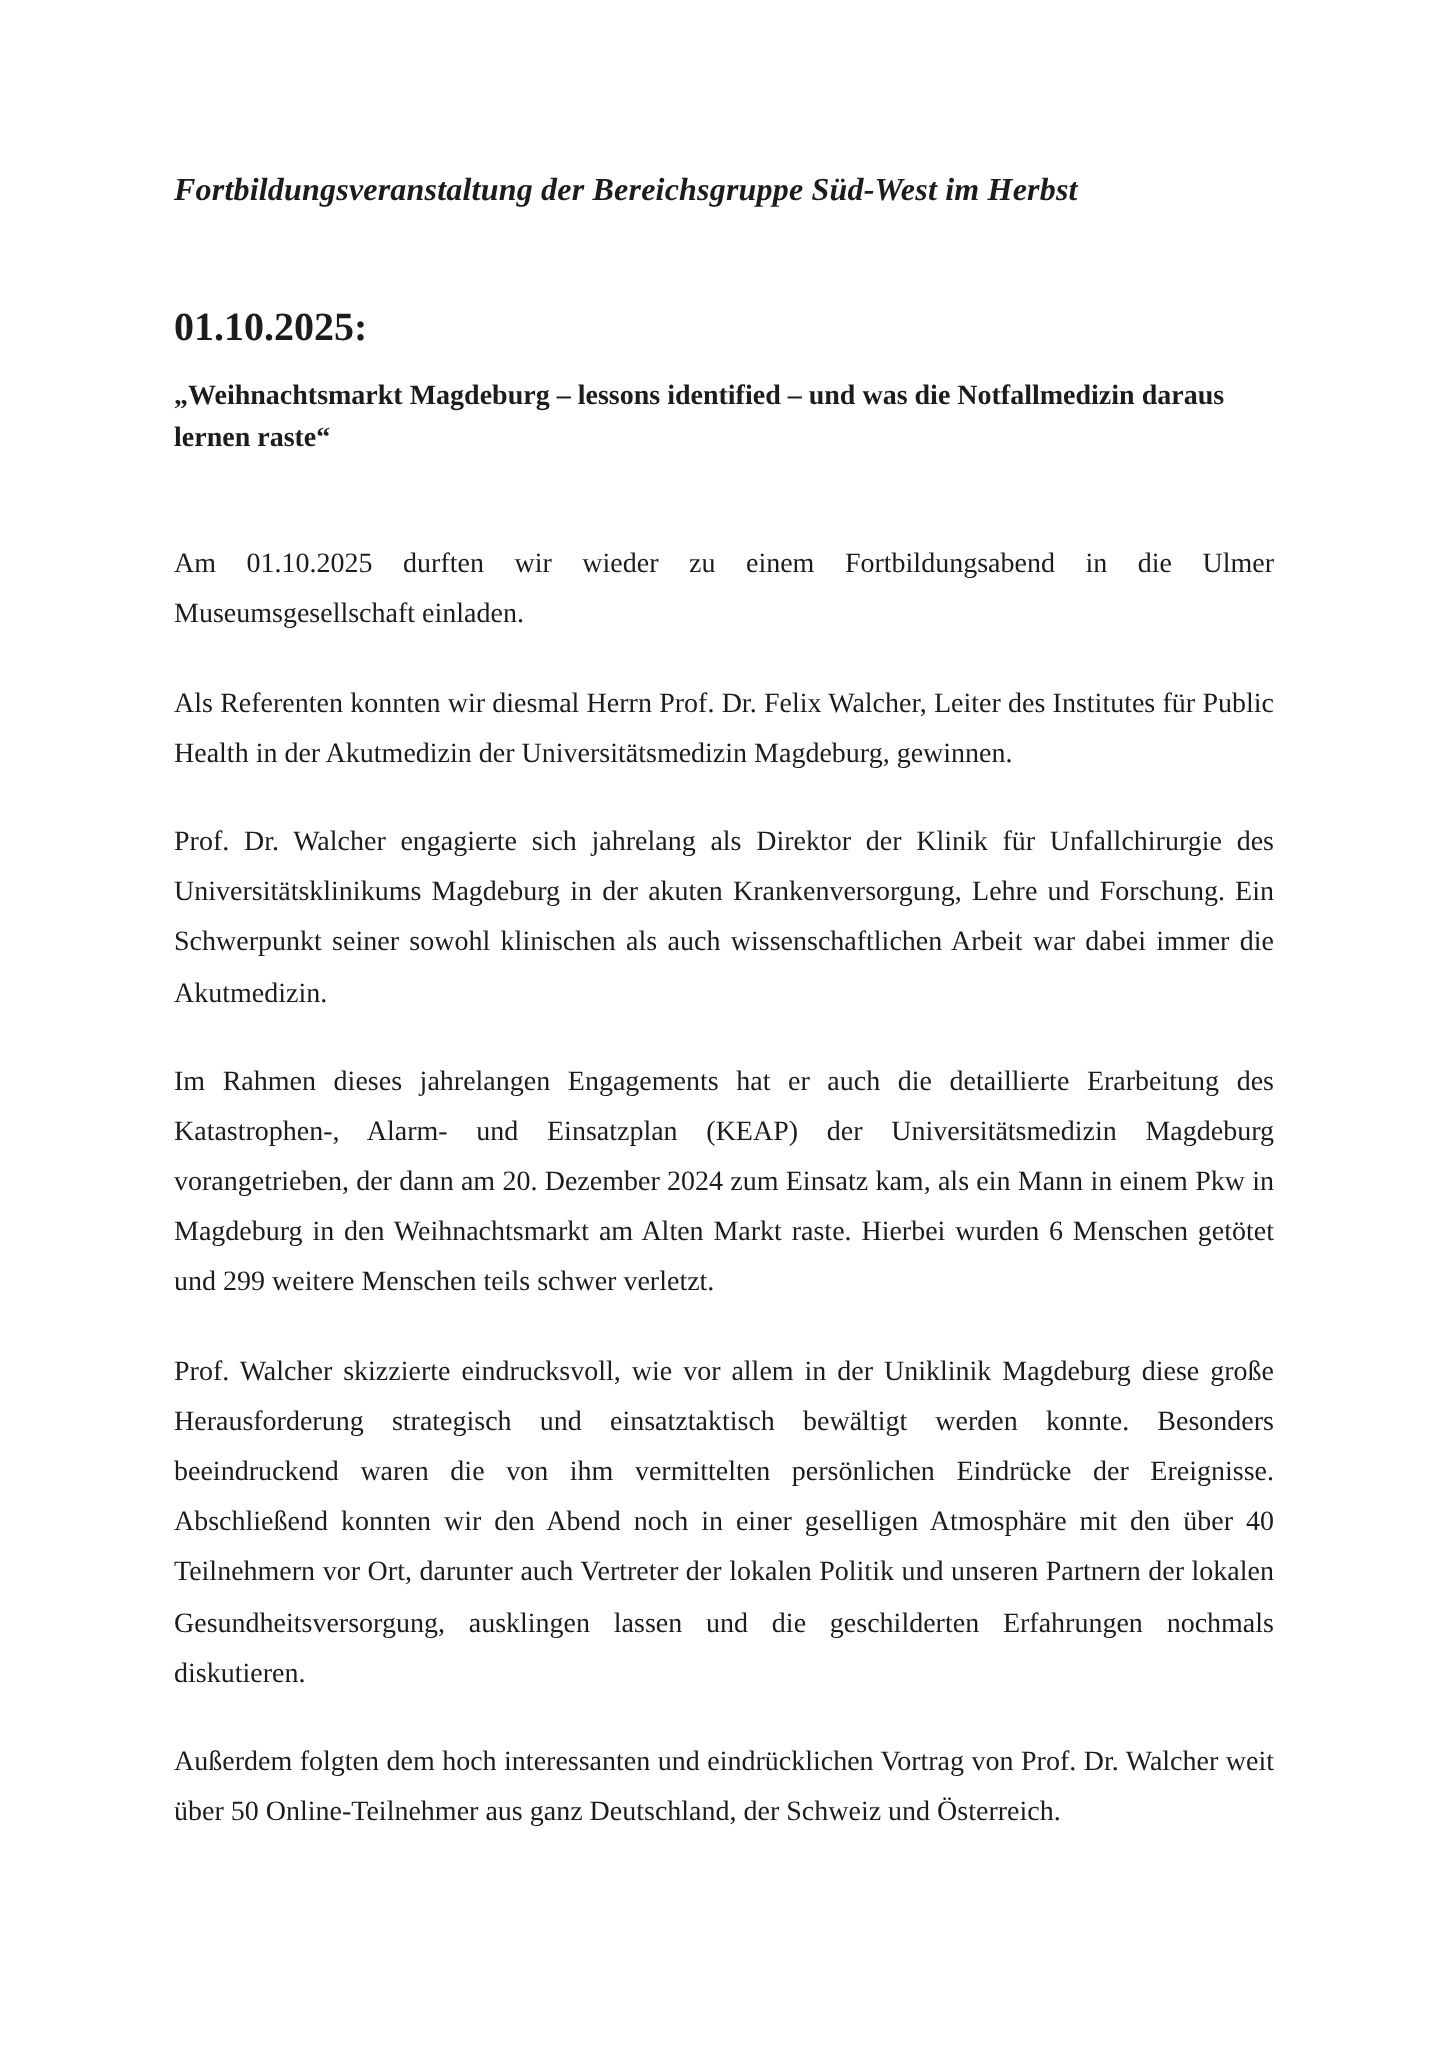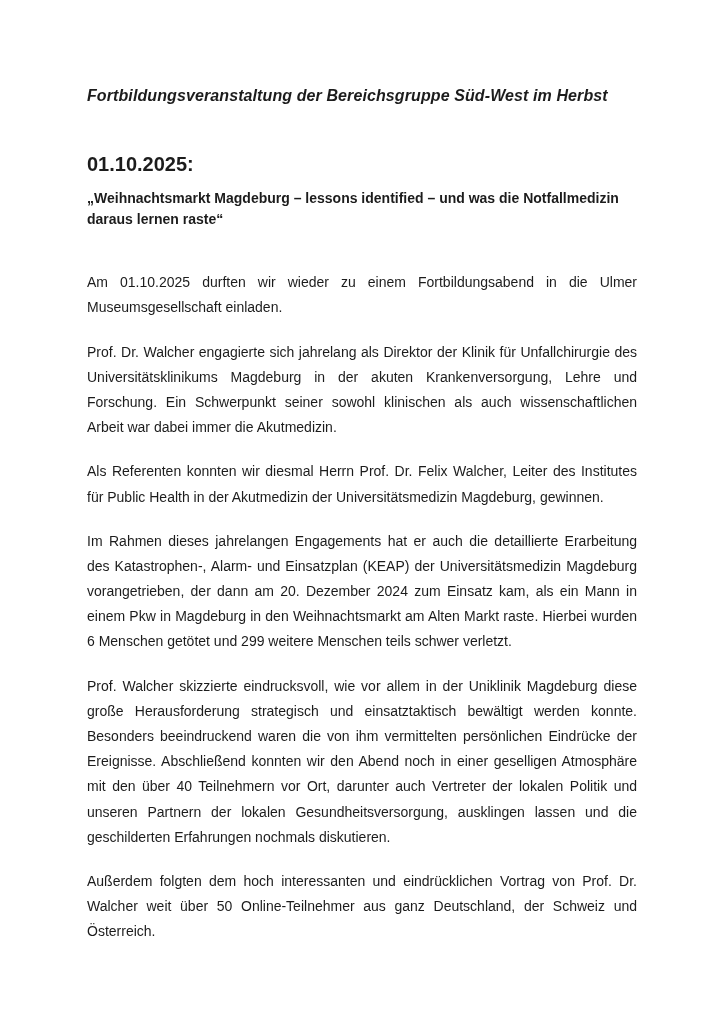--- a/index.html
+++ b/index.html
@@ -3,21 +3,21 @@
 <meta charset="utf-8">
 <style>
   * { margin: 0; padding: 0; box-sizing: border-box; }
   html, body { background: #ffffff; }
   .page {
     position: relative;
     width: 696px;
     height: 1024px;
     background: var(--page-bg, #ffffff);
     overflow: hidden;
-    font-family: Liberation Sans, sans-serif;
+    font-family: Liberation Serif, serif;
     color: var(--text-color, #1c1c1c);
   }
   .content {
     position: absolute;
     top: 86px;
     left: 87px;
     width: 550px;
   }
   .doc-title {
     font-size: 16px;
@@ -56,23 +56,23 @@
   <div class="content">
 
     <h1 class="doc-title">Fortbildungsveranstaltung der Bereichsgruppe Süd-West im Herbst</h1>
 
     <p class="doc-date">01.10.2025:</p>
 
     <p class="doc-subtitle">„Weihnachtsmarkt Magdeburg – lessons identified – und was die Notfallmedizin daraus lernen raste“</p>
 
     <p class="doc-paragraph">Am 01.10.2025 durften wir wieder zu einem Fortbildungsabend in die Ulmer Museumsgesellschaft einladen.</p>
 
+    <p class="doc-paragraph">Als Referenten konnten wir diesmal Herrn Prof. Dr. Felix Walcher, Leiter des Institutes für Public Health in der Akutmedizin der Universitätsmedizin Magdeburg, gewinnen.</p>
+
     <p class="doc-paragraph">Prof. Dr. Walcher engagierte sich jahrelang als Direktor der Klinik für Unfallchirurgie des Universitätsklinikums Magdeburg in der akuten Krankenversorgung, Lehre und Forschung. Ein Schwerpunkt seiner sowohl klinischen als auch wissenschaftlichen Arbeit war dabei immer die Akutmedizin.</p>
-
-    <p class="doc-paragraph">Als Referenten konnten wir diesmal Herrn Prof. Dr. Felix Walcher, Leiter des Institutes für Public Health in der Akutmedizin der Universitätsmedizin Magdeburg, gewinnen.</p>
 
     <p class="doc-paragraph">Im Rahmen dieses jahrelangen Engagements hat er auch die detaillierte Erarbeitung des Katastrophen-, Alarm- und Einsatzplan (KEAP) der Universitätsmedizin Magdeburg vorangetrieben, der dann am 20. Dezember 2024 zum Einsatz kam, als ein Mann in einem Pkw in Magdeburg in den Weihnachtsmarkt am Alten Markt raste. Hierbei wurden 6 Menschen getötet und 299 weitere Menschen teils schwer verletzt.</p>
 
     <p class="doc-paragraph">Prof. Walcher skizzierte eindrucksvoll, wie vor allem in der Uniklinik Magdeburg diese große Herausforderung strategisch und einsatztaktisch bewältigt werden konnte. Besonders beeindruckend waren die von ihm vermittelten persönlichen Eindrücke der Ereignisse. Abschließend konnten wir den Abend noch in einer geselligen Atmosphäre mit den über 40 Teilnehmern vor Ort, darunter auch Vertreter der lokalen Politik und unseren Partnern der lokalen Gesundheitsversorgung, ausklingen lassen und die geschilderten Erfahrungen nochmals diskutieren.</p>
 
     <p class="doc-paragraph">Außerdem folgten dem hoch interessanten und eindrücklichen Vortrag von Prof. Dr. Walcher weit über 50 Online-Teilnehmer aus ganz Deutschland, der Schweiz und Österreich.</p>
 
   </div>
 </div>
 

